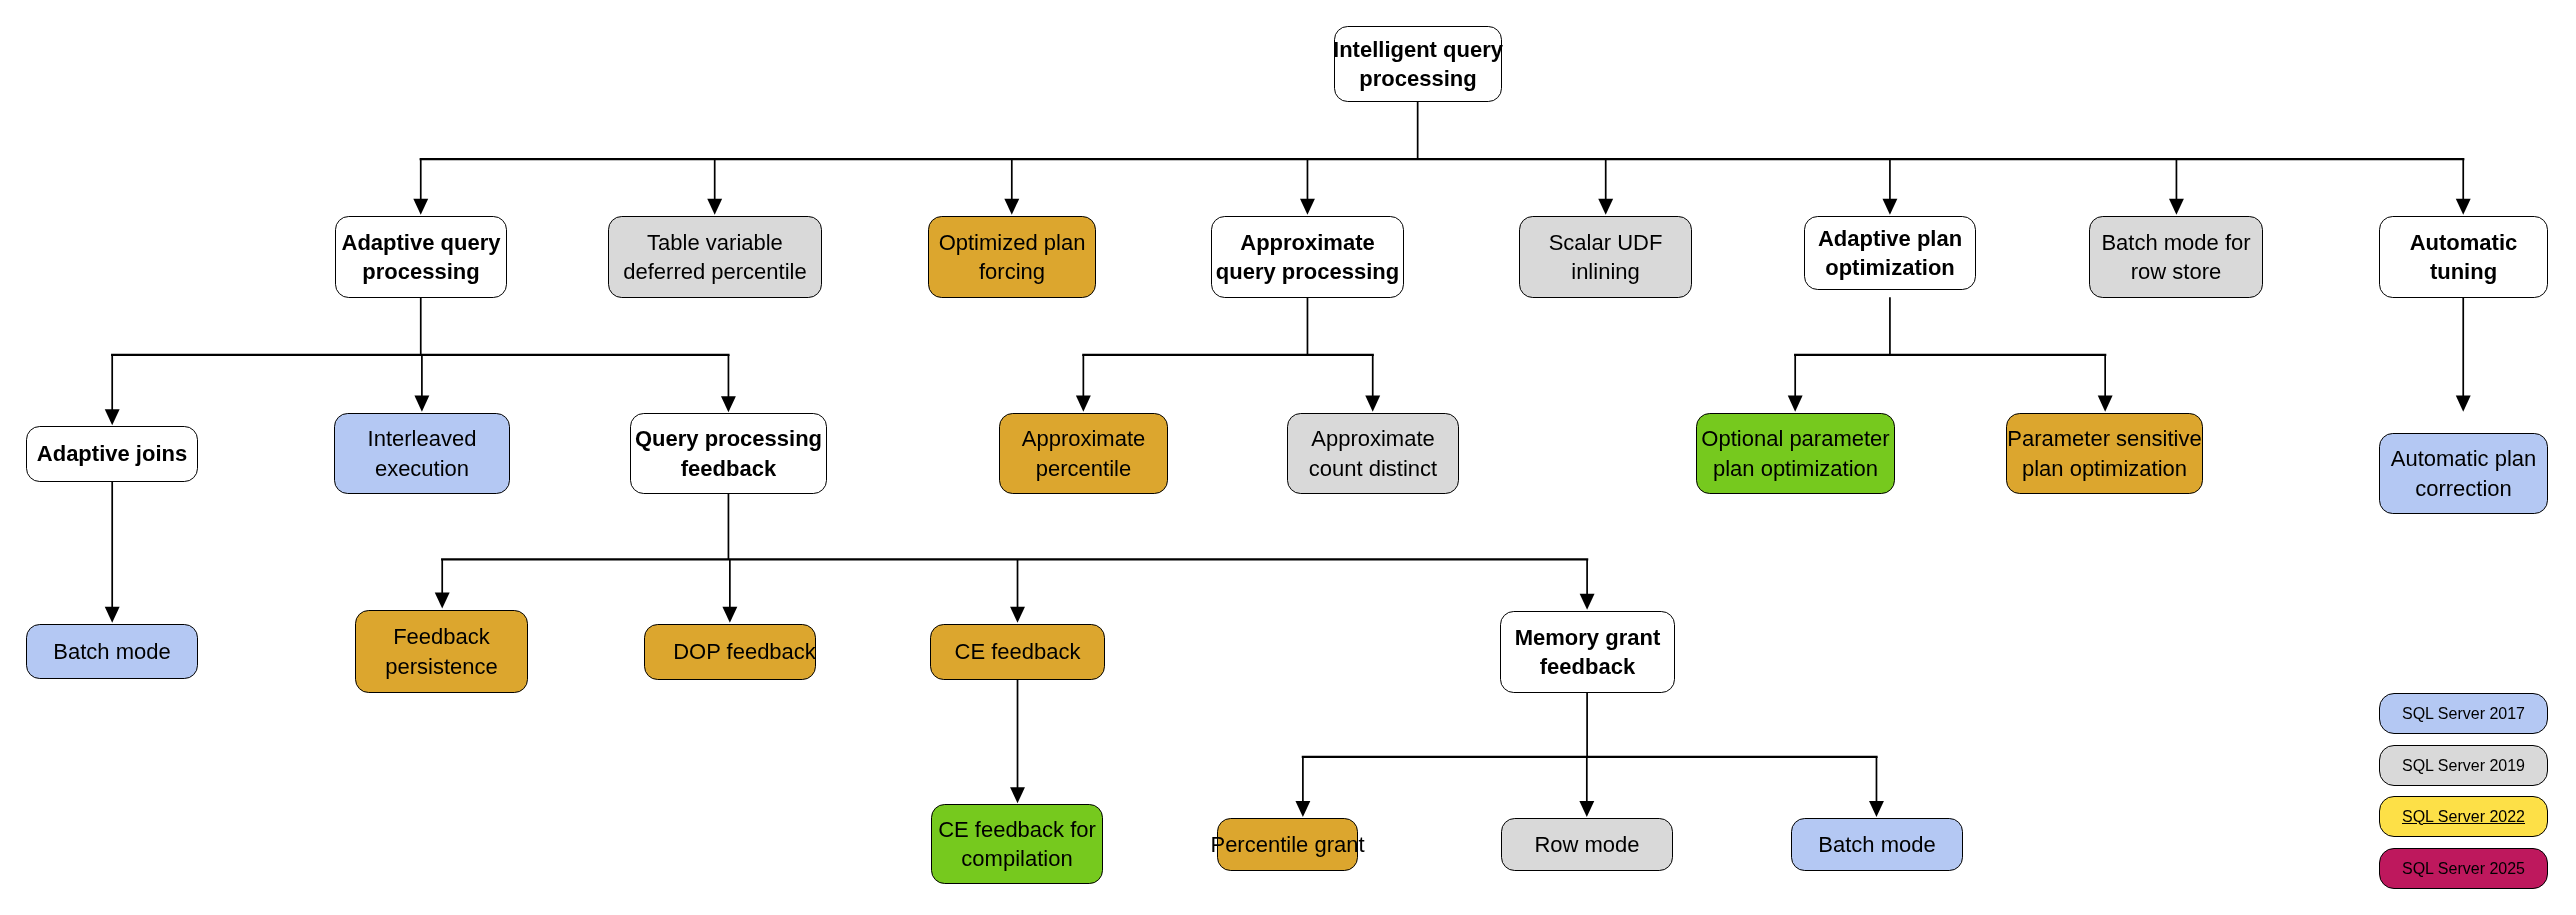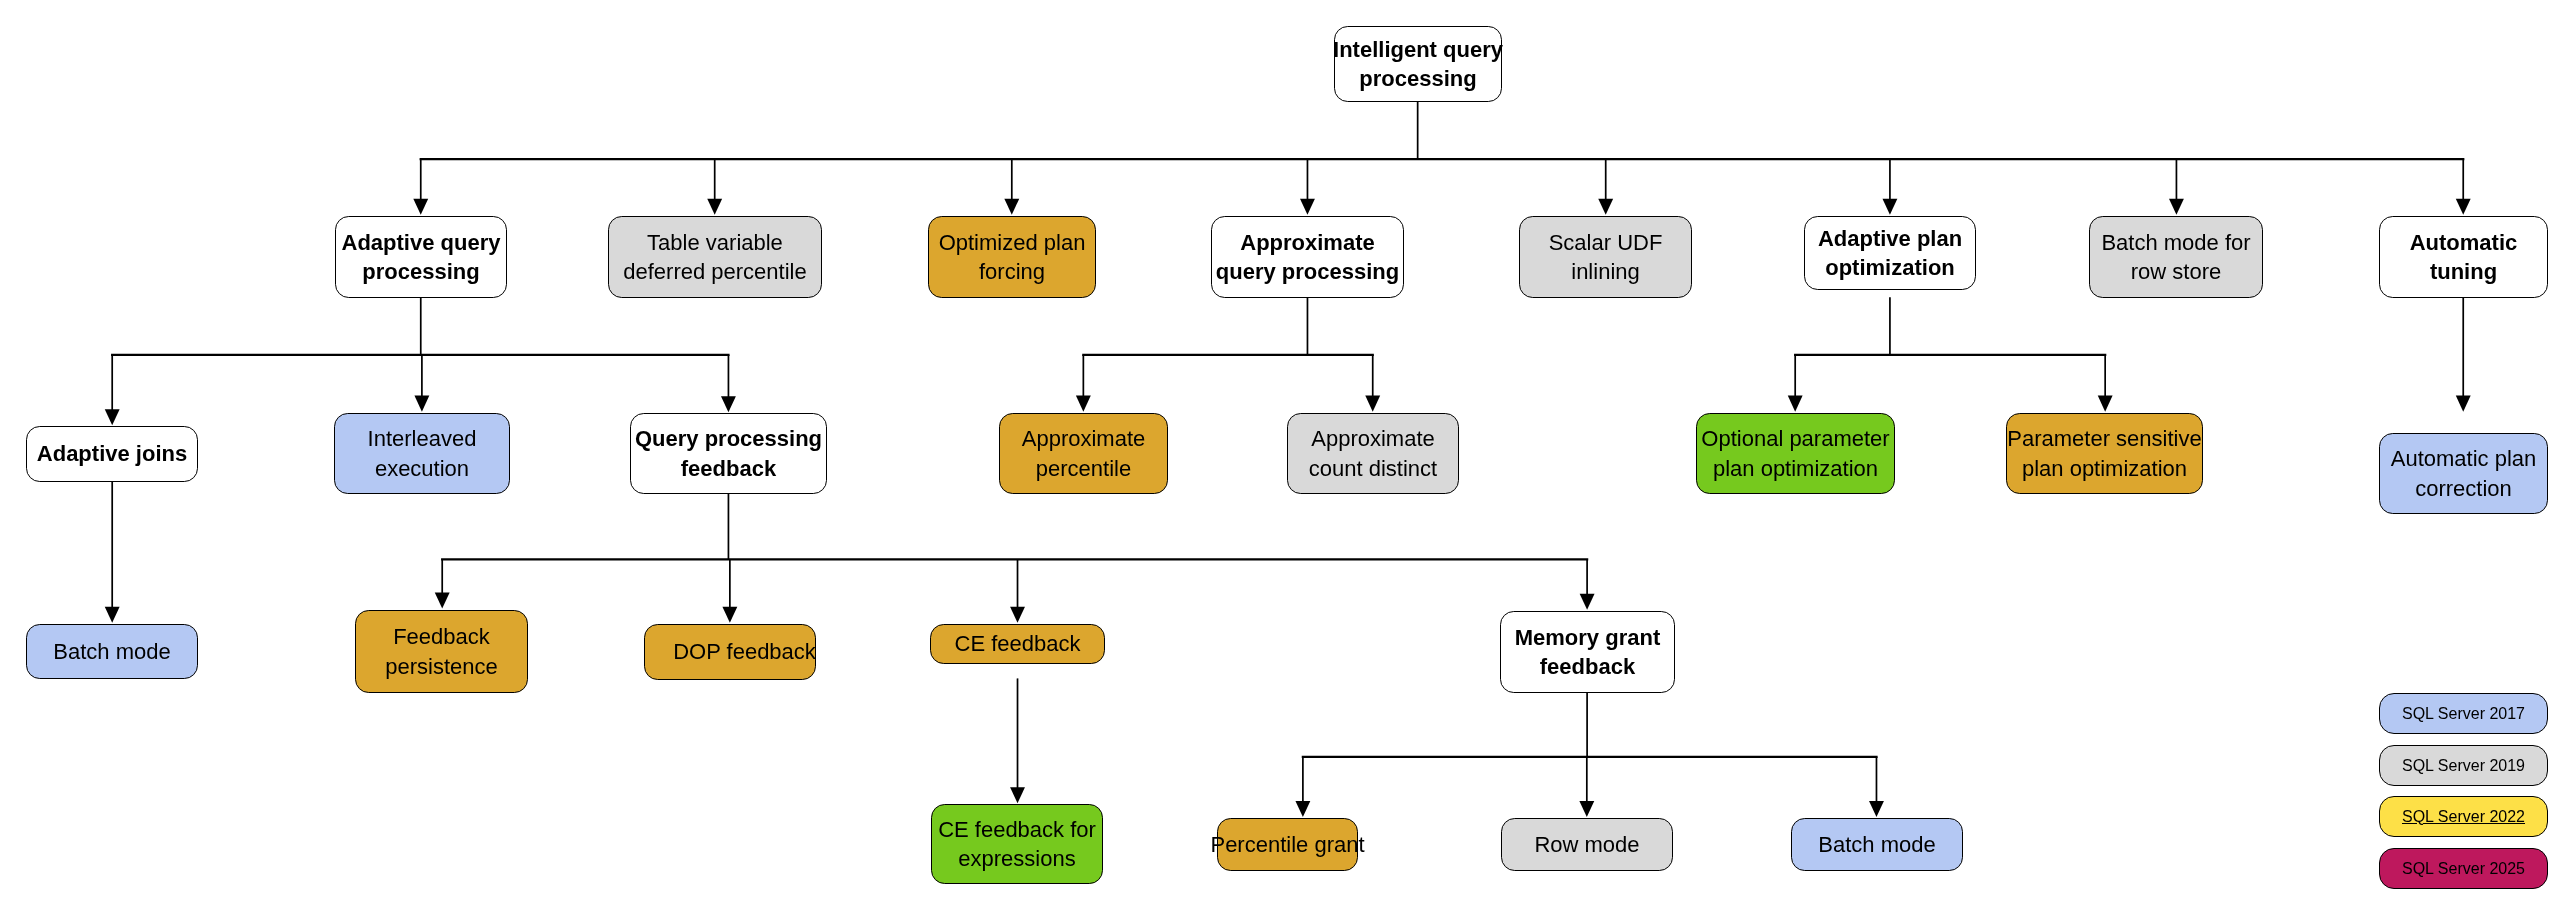--- a/index.html
+++ b/index.html
@@ -113,25 +113,25 @@
       <div class="node" style="left: 1696px; top: 413px; width: 199px; height: 81px; background: rgb(118, 201, 30);">Optional parameter
 plan optimization</div>
       <div class="node" style="left: 2006px; top: 413px; width: 197px; height: 81px; background: rgb(220, 166, 46); text-align: center;">Parameter sensitive
 plan optimization</div>
       <div class="node" style="left: 2379px; top: 413px; width: 169px; height: 81px; background: rgb(180, 200, 243); margin-top: 20px;">Automatic plan
 correction</div>
       <div class="node" style="left: 26px; top: 624px; width: 172px; height: 55px; background: rgb(180, 200, 243);">Batch mode</div>
       <div class="node" style="left: 355px; top: 610px; width: 173px; height: 83px; background: rgb(220, 166, 46);">Feedback
 persistence</div>
       <div class="node" style="left: 644px; top: 624px; width: 172px; height: 56px; background: rgb(220, 166, 46); padding-left: 29px;">DOP feedback</div>
-      <div class="node" style="left: 930px; top: 624px; width: 175px; height: 40px; background: rgb(220, 166, 46);">CE feedback</div>
+      <div class="node" style="left: 930px; top: 624px; width: 175px; height: 56px; background: rgb(220, 166, 46);">CE feedback</div>
       <div class="node cat" style="left: 1500px; top: 611px; width: 175px; height: 82px; background: rgb(255, 255, 255);">Memory grant
 feedback</div>
       <div class="node" style="left: 931px; top: 804px; width: 172px; height: 80px; background: rgb(118, 201, 30);">CE feedback for
-expressions</div>
+compilation</div>
       <div class="node" style="left: 1217px; top: 818px; width: 141px; height: 53px; background: rgb(220, 166, 46);">Percentile grant</div>
       <div class="node" style="left: 1501px; top: 818px; width: 172px; height: 53px; background: rgb(217, 217, 217);">Row mode</div>
       <div class="node" style="left: 1791px; top: 818px; width: 172px; height: 53px; background: rgb(180, 200, 243);">Batch mode</div>
     </div>
   <div id="legend">
       <div class="legend-item" style="left: 2379px; top: 693px; width: 169px; height: 41px; background: rgb(180, 200, 243);">SQL Server 2017</div>
       <div class="legend-item" style="left: 2379px; top: 745px; width: 169px; height: 41px; background: rgb(217, 217, 217);">SQL Server 2019</div>
       <div class="legend-item" style="left: 2379px; top: 796px; width: 169px; height: 41px; background: #fde047; text-decoration: underline;">SQL Server 2022</div>
       <div class="legend-item" style="left: 2379px; top: 848px; width: 169px; height: 41px; background: #be185d;">SQL Server 2025</div>
     </div>

